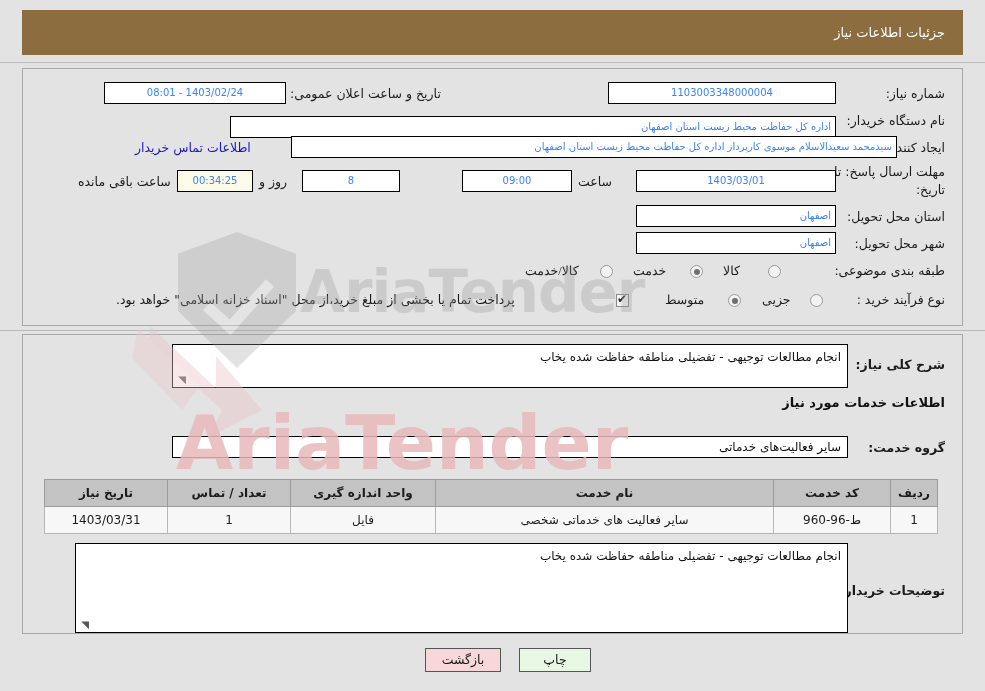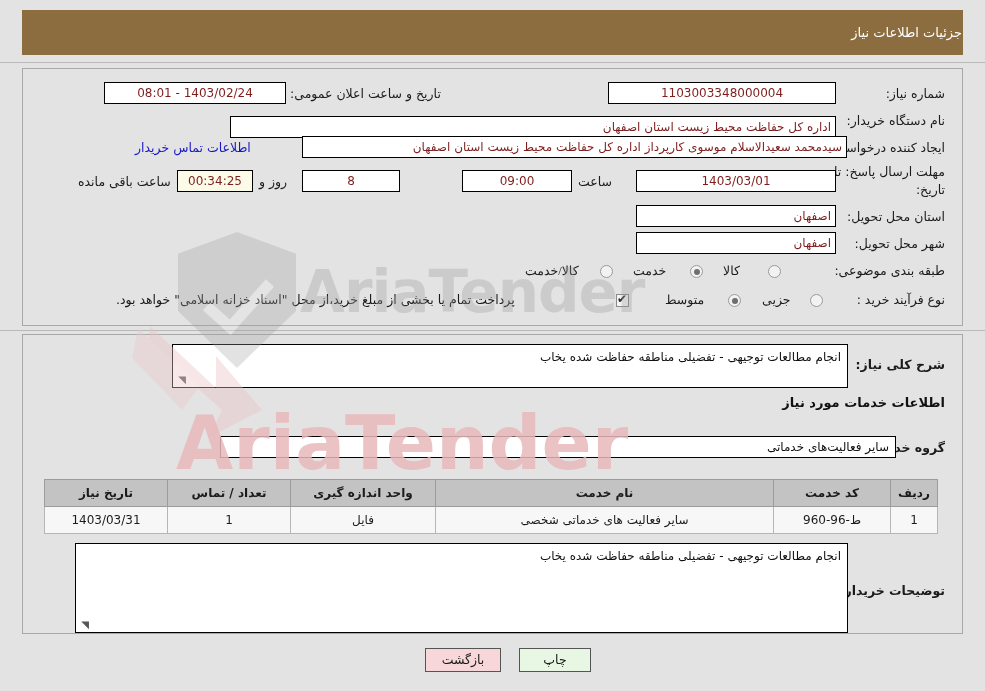--- a/index.html
+++ b/index.html
@@ -84,21 +84,21 @@
     left: 22px;
     top: 10px;
     width: 941px;
     height: 45px;
     background: #8b6d3f;
     color: #ffffff;
     box-sizing: border-box;
     display: flex;
     align-items: center;
     justify-content: flex-start;
-    padding-right: 1px;
+    padding-right: 18px;
     font-size: 13px;
     z-index: 2;
     text-align: center;
   }
 
   .hr-line {
     position: absolute;
     left: 0;
     width: 985px;
     height: 0;
@@ -127,22 +127,22 @@
     text-align: right;
   }
   .lbl-bold { font-weight: bold; }
 
   .fld {
     position: absolute;
     box-sizing: border-box;
     border: 1px solid #000000;
     background: #ffffff;
     font-family: "DejaVu Sans", "Liberation Sans", sans-serif;
-    font-size: 12px;
-    color: #7f1d1d;
+    font-size: 10px;
+    color: #3b82f6;
     padding: 0 4px;
     line-height: 20px;
     height: 22px;
     overflow: hidden;
     white-space: nowrap;
     z-index: 3;
     text-align: center;
     direction: rtl;
   }
   .fld.rtl-right { text-align: right; }
@@ -311,21 +311,21 @@
 
 <div class="lbl" style="right:40px; top:86px; width:110px;">شماره نیاز:</div>
 <div class="fld" style="left:608px; top:82px; width:228px;">1103003348000004</div>
 <div class="lbl" style="left:290px; top:86px;">تاریخ و ساعت اعلان عمومی:</div>
 <div class="fld" style="left:104px; top:82px; width:182px;">1403/02/24 - 08:01</div>
 
 <div class="lbl" style="right:40px; top:113px; width:125px;">نام دستگاه خریدار:</div>
 <div class="fld rtl-right" style="left:230px; top:116px; width:606px;">اداره کل حفاظت محیط زیست استان اصفهان</div>
 
 <div class="lbl" style="right:40px; top:140px; width:130px;">ایجاد کننده درخواست:</div>
-<div class="fld rtl-right" style="left:302px; top:136px; width:545px;">سیدمحمد سعیدالاسلام موسوی کارپرداز اداره کل حفاظت محیط زیست استان اصفهان</div>
+<div class="fld rtl-right" style="left:291px; top:136px; width:606px;">سیدمحمد سعیدالاسلام موسوی کارپرداز اداره کل حفاظت محیط زیست استان اصفهان</div>
 <div class="link" style="left:135px; top:140px;">اطلاعات تماس خریدار</div>
 
 <div class="lbl" style="right:40px; top:163px; width:118px; line-height:18px; white-space:normal;">مهلت ارسال پاسخ: تا تاریخ:</div>
 <div class="fld" style="left:636px; top:170px; width:200px;">1403/03/01</div>
 <div class="lbl" style="left:578px; top:174px;">ساعت</div>
 <div class="fld" style="left:462px; top:170px; width:110px;">09:00</div>
 <div class="fld" style="left:302px; top:170px; width:98px;">8</div>
 <div class="lbl" style="left:259px; top:174px;">روز و</div>
 <div class="fld cream" style="left:177px; top:170px; width:76px;">00:34:25</div>
 <div class="lbl" style="left:78px; top:174px;">ساعت باقی مانده</div>
@@ -356,21 +356,21 @@
 
 <div class="lbl lbl-bold" style="right:40px; top:357px; width:100px;">شرح کلی نیاز:</div>
 <div class="ta" style="left:172px; top:344px; width:676px; height:44px;">
   <span>انجام مطالعات توجیهی - تفضیلی مناطقه حفاظت شده یخاب</span>
   <span class="grip">◥</span>
 </div>
 
 <div class="section-title" style="right:40px; top:395px;">اطلاعات خدمات مورد نیاز</div>
 
 <div class="lbl lbl-bold" style="right:40px; top:440px; width:96px;">گروه خدمت:</div>
-<div class="ta" style="left:172px; top:436px; width:676px; height:22px; padding-top:2px;margin-left:48px;">سایر فعالیت‌های خدماتی</div>
+<div class="ta" style="left:172px; top:436px; width:676px; height:22px; padding-top:2px;">سایر فعالیت‌های خدماتی</div>
 
 <table class="tbl">
   <thead>
     <tr>
       <th style="width:34px;">ردیف</th>
       <th style="width:104px;">کد خدمت</th>
       <th>نام خدمت</th>
       <th style="width:132px;">واحد اندازه گیری</th>
       <th style="width:110px;">تعداد / تماس</th>
       <th style="width:110px;">تاریخ نیاز</th>

